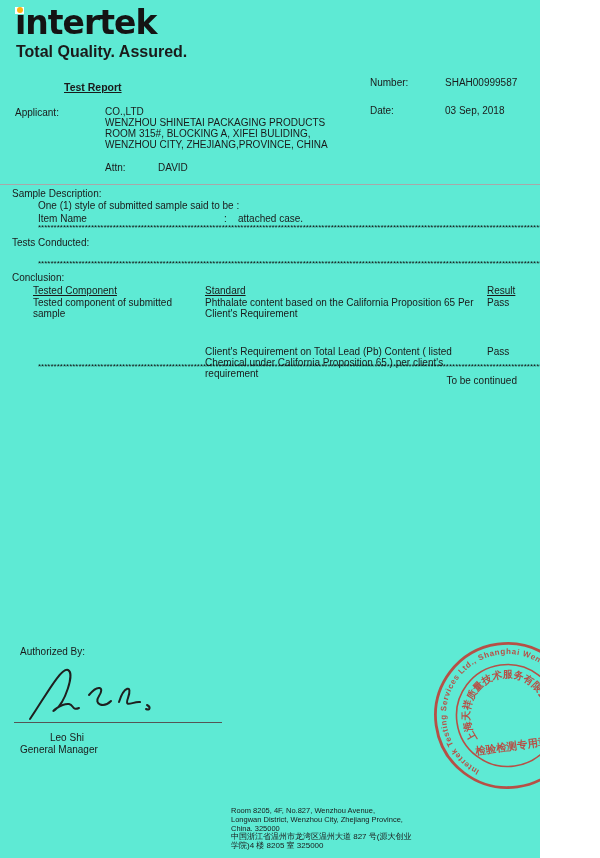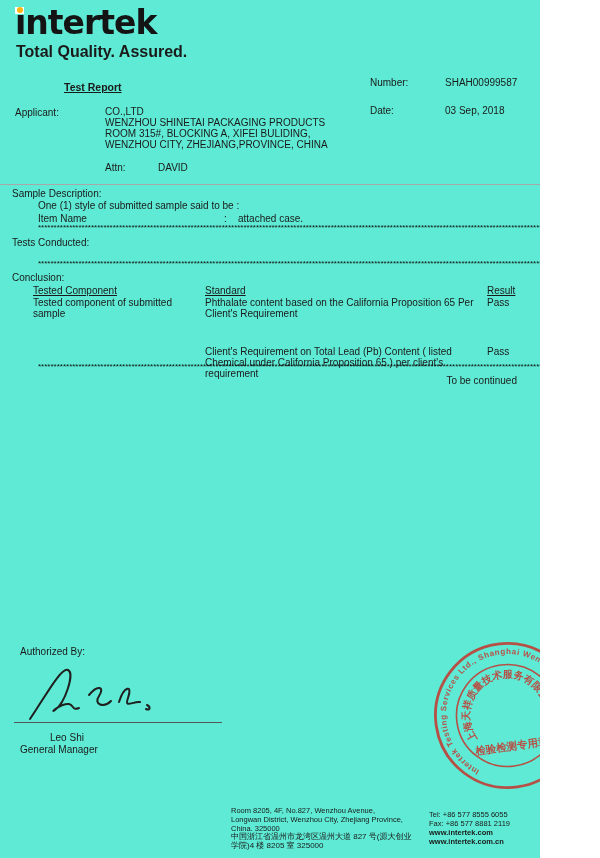--- a/index.html
+++ b/index.html
@@ -156,26 +156,20 @@
 
   <div class="abs pagenum">Page 1 of 3</div>
 
   <div class="abs f-col2">
     <div>Room 8205, 4F, No.827, Wenzhou Avenue,</div>
     <div>Longwan District, Wenzhou City, Zhejiang Province,</div>
     <div>China. 325000</div>
     <div class="f-cn">中国浙江省温州市龙湾区温州大道 827 号(源大创业</div>
     <div class="f-cn">学院)4 楼 8205 室 325000</div>
   </div>
-  <div class="abs f-col3">
-    <div>Tel: +86 577 8555 6055</div>
-    <div>Fax: +86 577 8881 2119</div>
-    <div class="f-web">www.intertek.com</div>
-    <div class="f-web">www.intertek.com.cn</div>
-  </div>
 
   <svg class="abs in-logo" width="58" height="47" viewBox="0 0 58 47">
     <circle cx="28" cy="24" r="20" fill="none" stroke="#111" stroke-width="4" pathLength="360" stroke-dasharray="30 26 199 27 78"></circle>
     <circle cx="27.3" cy="4" r="2.8" fill="#fdb515"></circle>
     <circle cx="44.6" cy="37.6" r="2.8" fill="#fdb515"></circle>
     <g fill="none" stroke="#111" stroke-width="4" stroke-linecap="round">
       <path d="M 21 20 L 21 31"></path>
       <path d="M 29 31 L 29 21.5 Q 29 17 33.5 17 Q 38 17 38 21.5 L 38 31"></path>
     </g>
     <circle cx="21" cy="13.5" r="2.6" fill="#fdb515"></circle>

